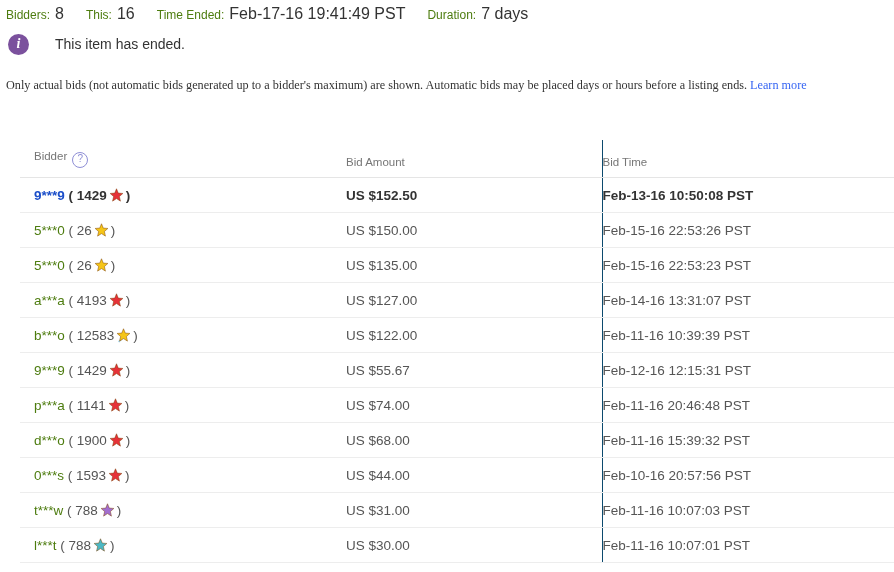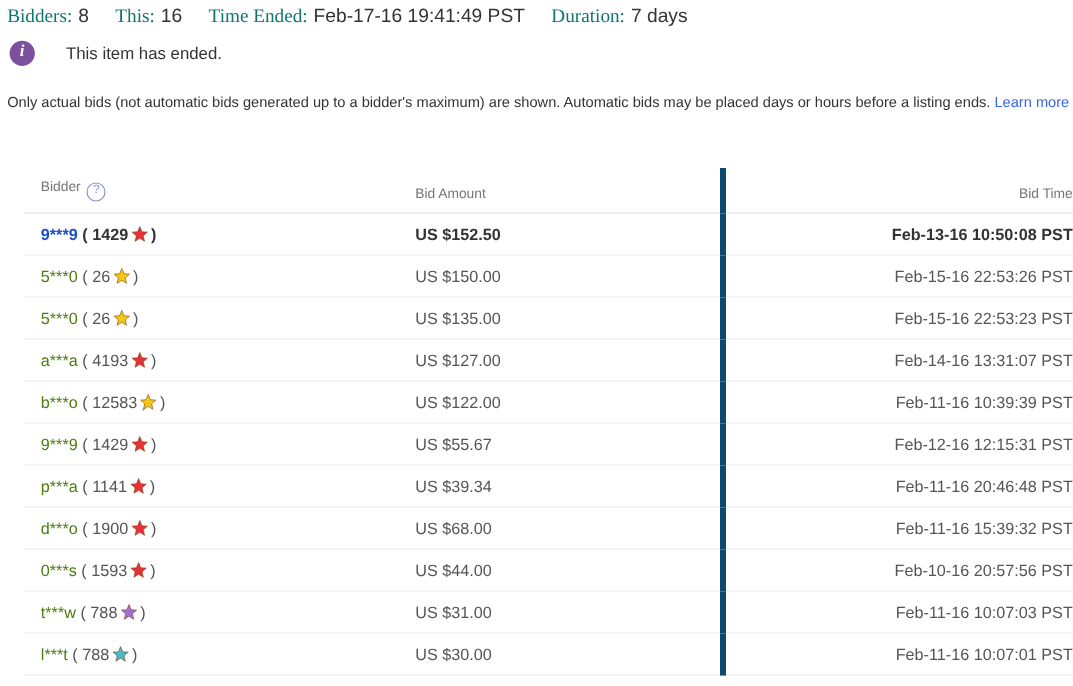--- a/index.html
+++ b/index.html
@@ -23,24 +23,23 @@
   
   .summary {
     padding: 5px 0 0 6px;
     display: flex;
     align-items: baseline;
     white-space: nowrap;
     height: 22px;
   }
   .summary .pair { display: inline-flex; align-items: baseline; margin-right: 22px; }
   .summary .lbl {
-    font-size: 16px;
-    color: #0f766e;
+    font-size: 12px;
+    color: #4d7c0f;
     margin-right: 5px;
-    font-family: Liberation Serif, serif;
   }
   .summary .val {
     font-size: 16px;
     color: #333333;
   }
 
   
   .ended-row {
     display: flex;
     align-items: center;
@@ -69,20 +68,21 @@
     margin-left: 26px;
   }
 
   
   .disclaimer {
     padding: 20px 0 0 6px;
     font-size: 12.2px;
     color: #333333;
     line-height: 1.4;
     white-space: nowrap;
+    font-family: Liberation Serif, serif;
   }
   .disclaimer a {
     color: #3665f3;
     text-decoration: none;
   }
 
   
   .table-wrap {
     position: absolute;
     left: 20px;
@@ -102,23 +102,22 @@
     text-align: left;
     font-size: 11.5px;
     font-weight: normal;
     color: #767676;
     padding: 10px 0 9px 14px;
     border-bottom: 1px solid #e5e5e5;
     vertical-align: bottom;
   }
   .bid-table thead th.col-time,
   .bid-table tbody td.col-time {
-    padding-left: 24px;
-    border-left: 5px solid #0c4a6e;
-    text-align: right;
+    padding-left: 0;
+    border-left: 1px solid #0c4a6e;
   }
 
   .bid-table tbody td {
     font-size: 13.5px;
     color: #555555;
     padding: 10px 0 9px 14px;
     border-bottom: 1px solid #ededed;
     vertical-align: middle;
     white-space: nowrap;
   }
@@ -252,21 +251,21 @@
             <td class="col-bidder"><a href="#" class="bidder-link">9***9</a> <span class="paren">(</span> <span class="paren">1429</span><span class="star"><svg width="15" height="15" viewBox="0 0 15 16">
                   <polygon points="7.5,0.8 9.4,5.4 14.3,5.8 10.6,9.1 11.7,14 7.5,11.3 3.3,14 4.4,9.1 0.7,5.8 5.6,5.4" fill="#e53238" stroke="#7a3b00" stroke-width="0.5"></polygon>
                 </svg></span><span class="paren">)</span></td>
             <td class="col-amount">US $55.67</td>
             <td class="col-time">Feb-12-16 12:15:31 PST</td>
           </tr>
           <tr>
             <td class="col-bidder"><a href="#" class="bidder-link">p***a</a> <span class="paren">(</span> <span class="paren">1141</span><span class="star"><svg width="15" height="15" viewBox="0 0 15 16">
                   <polygon points="7.5,0.8 9.4,5.4 14.3,5.8 10.6,9.1 11.7,14 7.5,11.3 3.3,14 4.4,9.1 0.7,5.8 5.6,5.4" fill="#e53238" stroke="#7a3b00" stroke-width="0.5"></polygon>
                 </svg></span><span class="paren">)</span></td>
-            <td class="col-amount">US $39.34</td>
+            <td class="col-amount">US $74.00</td>
             <td class="col-time">Feb-11-16 20:46:48 PST</td>
           </tr>
           <tr>
             <td class="col-bidder"><a href="#" class="bidder-link">d***o</a> <span class="paren">(</span> <span class="paren">1900</span><span class="star"><svg width="15" height="15" viewBox="0 0 15 16">
                   <polygon points="7.5,0.8 9.4,5.4 14.3,5.8 10.6,9.1 11.7,14 7.5,11.3 3.3,14 4.4,9.1 0.7,5.8 5.6,5.4" fill="#e53238" stroke="#7a3b00" stroke-width="0.5"></polygon>
                 </svg></span><span class="paren">)</span></td>
             <td class="col-amount">US $68.00</td>
             <td class="col-time">Feb-11-16 15:39:32 PST</td>
           </tr>
           <tr>

